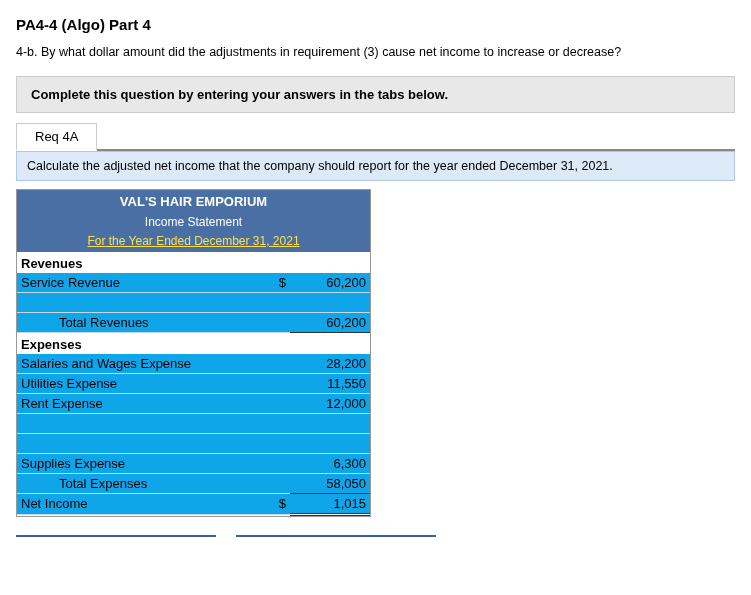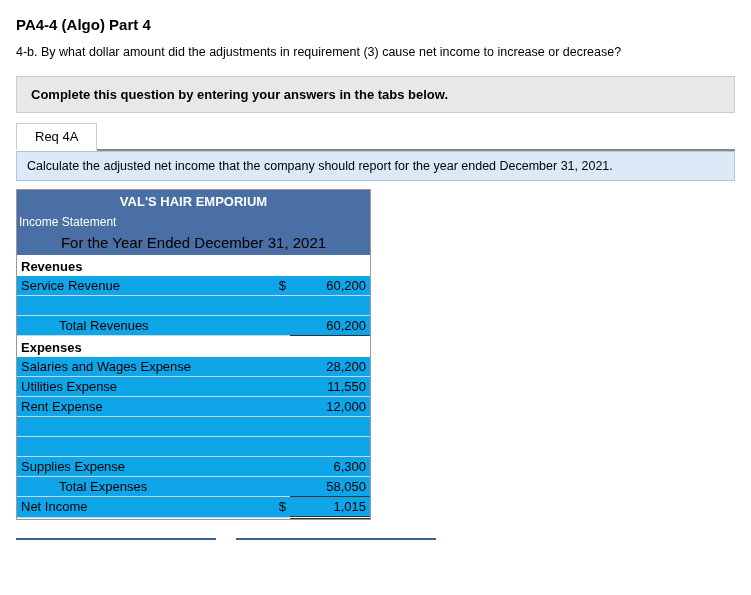--- a/index.html
+++ b/index.html
@@ -64,30 +64,31 @@
       background: #4a6fa5;
       color: #fff;
       text-align: center;
       font-weight: bold;
       padding: 4px 2px;
       font-size: 13px;
     }
     .statement-subheader {
       background: #4a6fa5;
       color: #fff;
-      text-align: left;
+      text-align: center;
       padding: 2px 2px;
       font-size: 12px;
     }
     .statement-dateheader {
       background: #4a6fa5;
-      color: #000000;
+      color: #fde047;
       text-align: center;
       padding: 3px 2px 4px;
-      font-size: 15px;
+      font-size: 12px;
+      text-decoration: underline;
     }
     .stmt-table {
       width: 100%;
       border-collapse: collapse;
       font-size: 13px;
     }
     .stmt-table td {
       padding: 2px 4px;
       border: none;
     }

